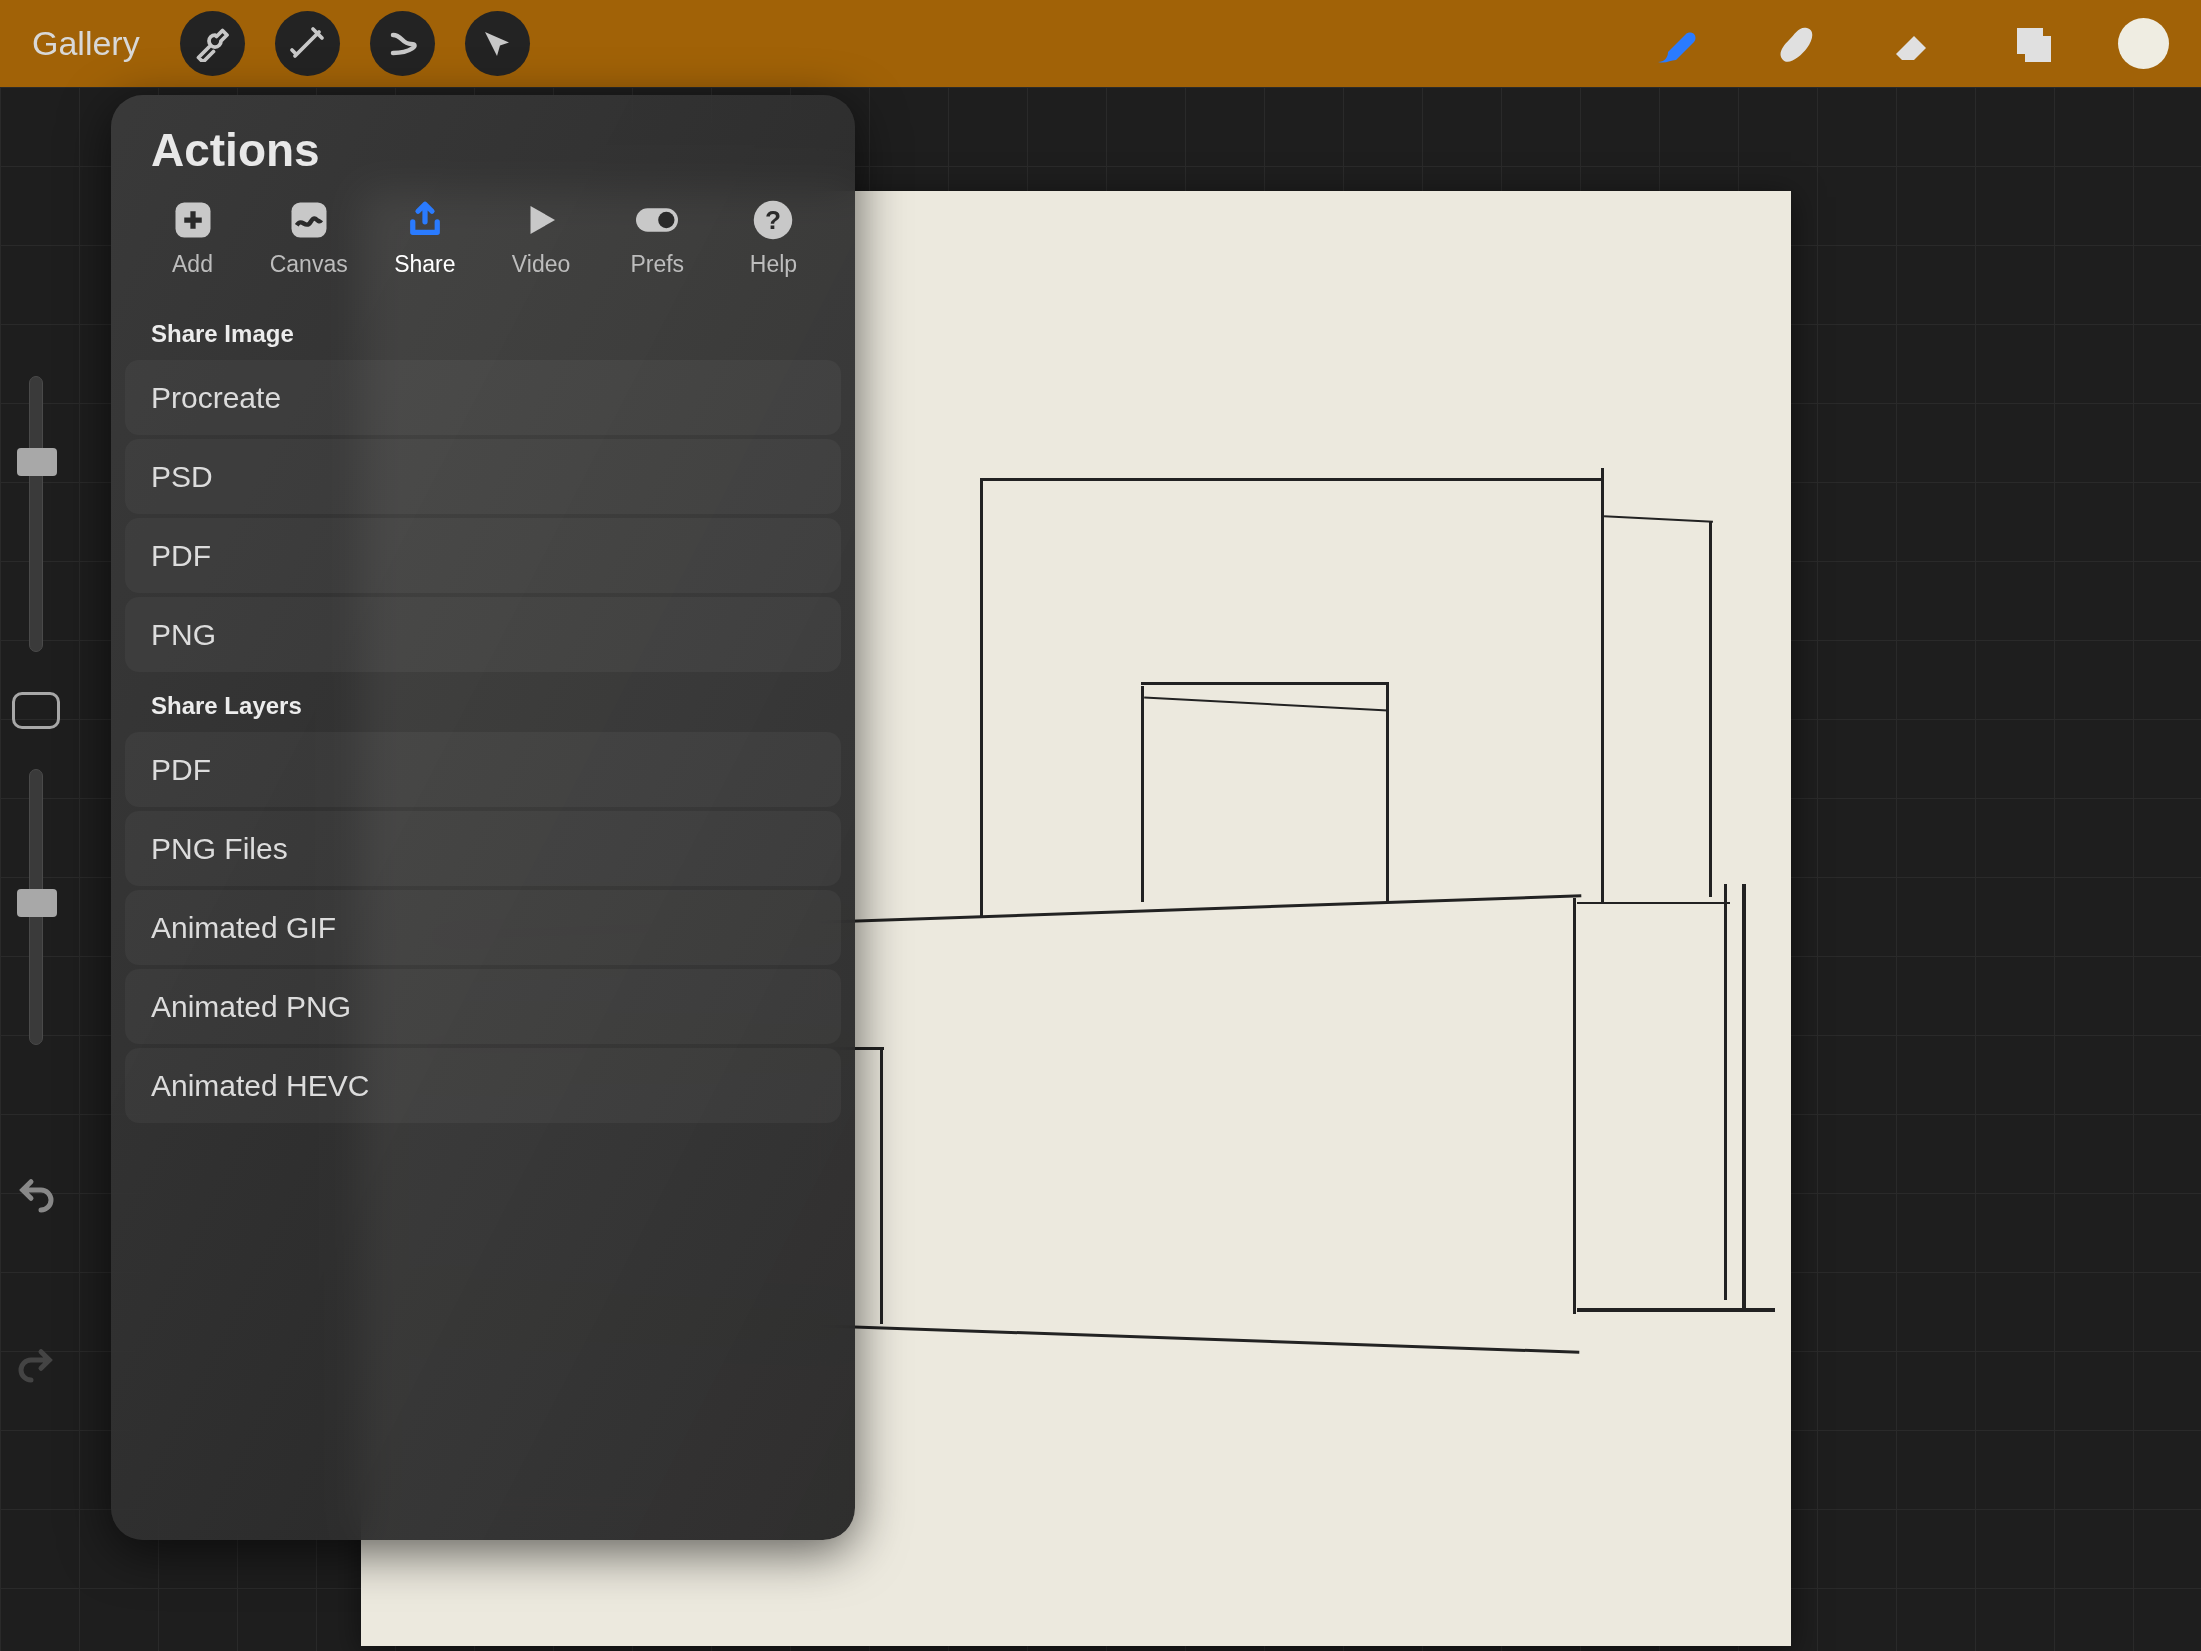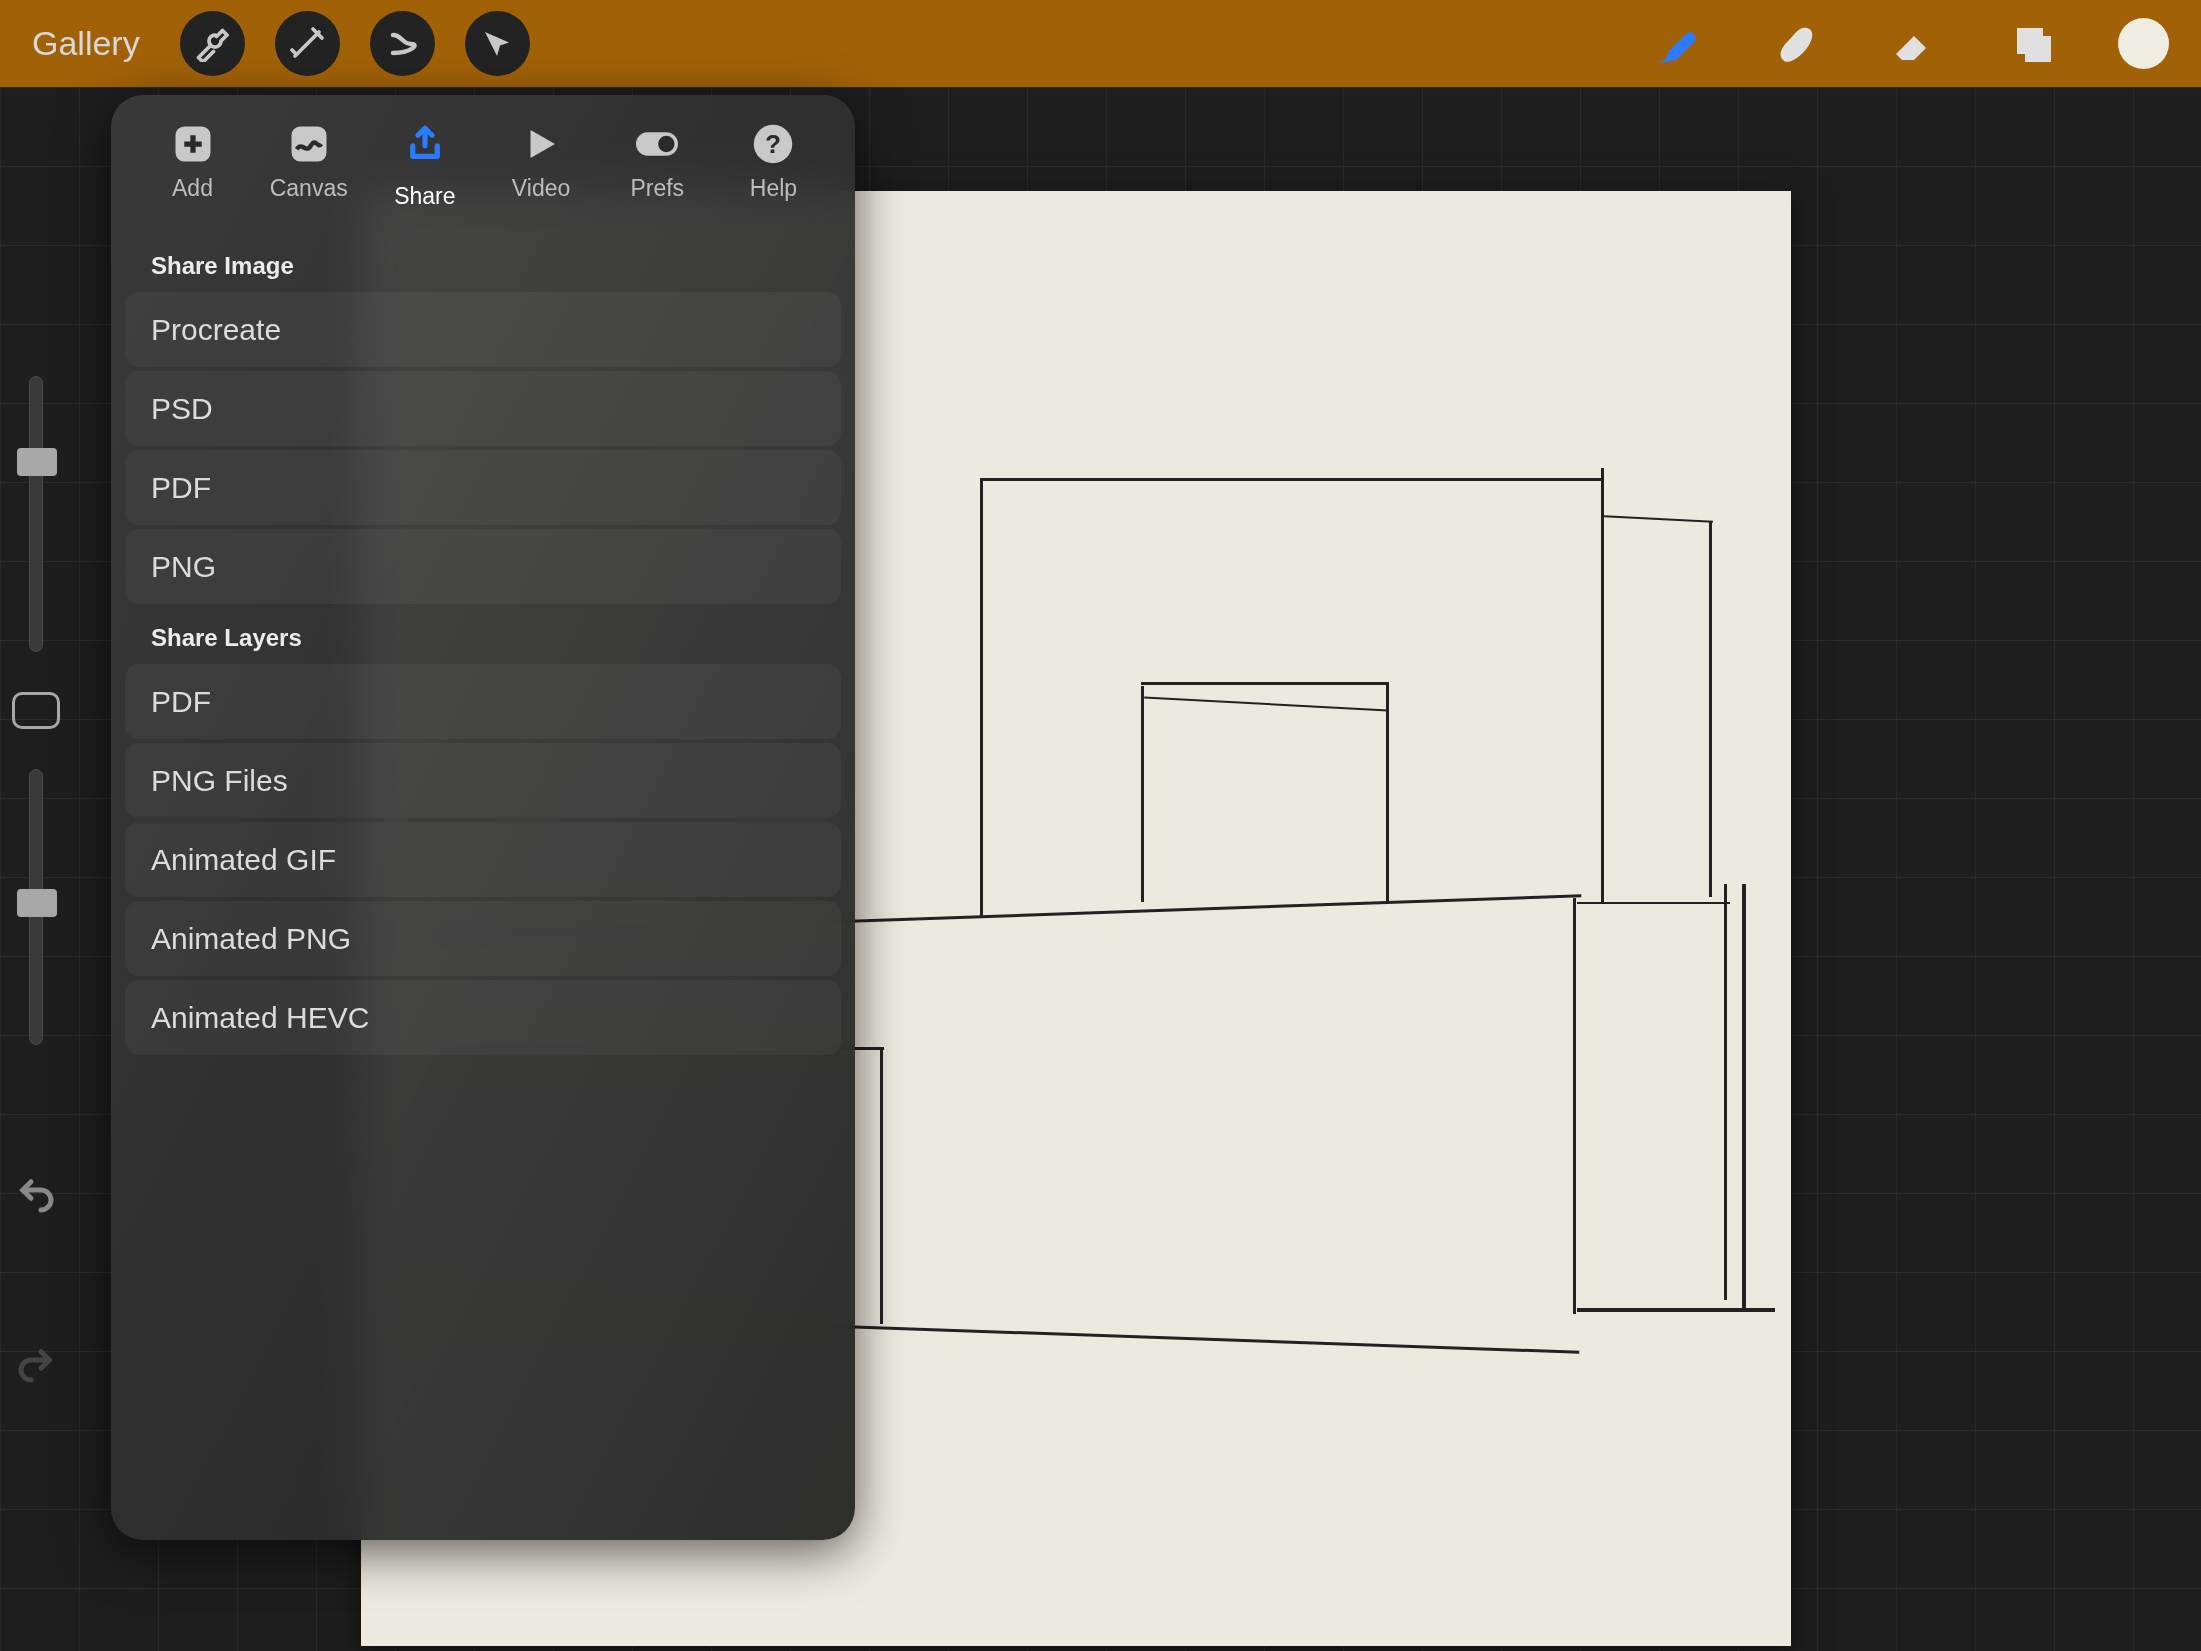--- a/index.html
+++ b/index.html
@@ -39,21 +39,21 @@
     
     .panel { position:absolute; top:95px; left:111px; width:744px; height:1445px; border-radius:32px;
              background:linear-gradient(to bottom right,rgba(60,60,60,.92),rgba(38,38,38,.96)); backdrop-filter:blur(20px);
              box-shadow:0 12px 50px rgba(0,0,0,.6); overflow:hidden; padding:28px 0 0 0; display:flex; flex-direction:column; }
     .panel h1 { font-size:46px; font-weight:700; color:#e8e8e8; padding:0 40px 22px; }
     .tabs { display:flex; justify-content:space-between; padding:0 26px 22px; }
     .tab { display:flex; flex-direction:column; align-items:center; gap:10px; width:111px; }
     .tab svg { width:42px; height:42px; fill:#c8c8c8; }
     .tab.active svg { fill:#2a7bff; }
     .tab span { font-size:23px; color:#bdbdbd; }
-    .tab.active span { color:#fff;margin-top:8px; }
+    .tab.active span { color:#fff; }
     .section-label { padding:20px 40px 12px; font-weight:700; font-size:24px; color:#ececec; }
     .list { display:flex; flex-direction:column; gap:4px; padding:0 14px;justify-content:flex-end; }
     .row { height:75px; display:flex; align-items:center; padding:0 26px; border-radius:14px; background:rgba(255,255,255,.04); font-size:30px; color:#dcdcdc; }
   </style>
 </head>
 <body>
 
 <div class="topbar">
   <span class="gallery-btn">Gallery</span>
 
@@ -144,20 +144,21 @@
       </svg>
   </div>
   <div class="redo">
     <svg viewBox="0 0 24 24">
         <path d="M15 14l5-5-5-5M20 9H9a6 6 0 0 0 0 12"></path>
       </svg>
   </div>
 </div>
 
 <div class="panel">
+  <h1>Actions</h1>
 
   <div class="tabs">
     <div class="tab">
       <svg viewBox="0 0 24 24">
           <rect x="2" y="2" width="20" height="20" rx="5"></rect>
           <path d="M12 7v10M7 12h10" stroke="#2a2a2a" stroke-width="3"></path>
         </svg>
       <span>Add</span>
     </div>
     <div class="tab">

